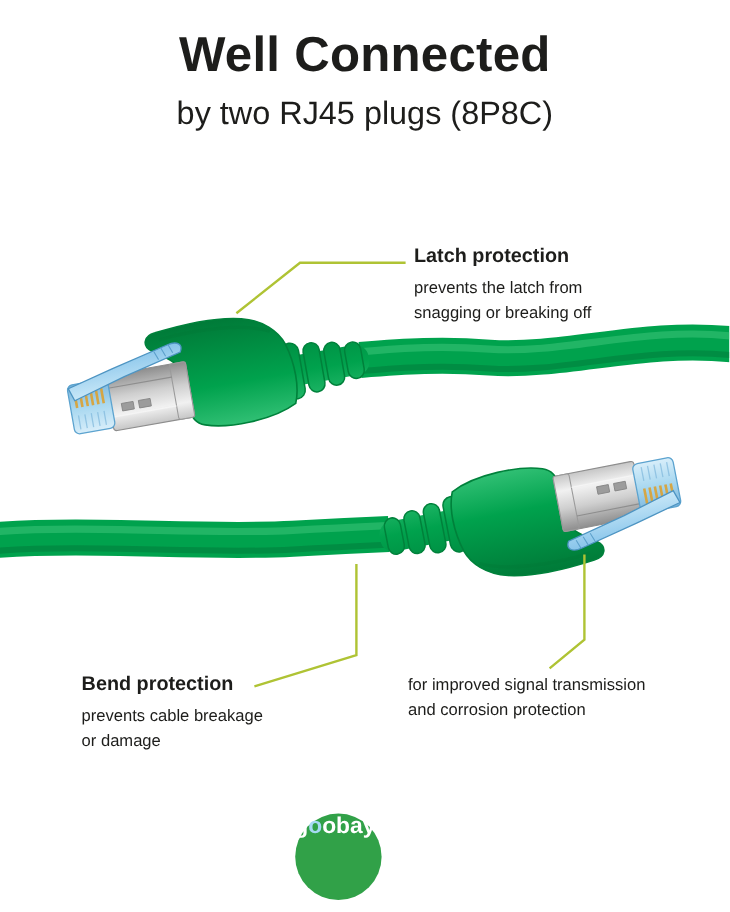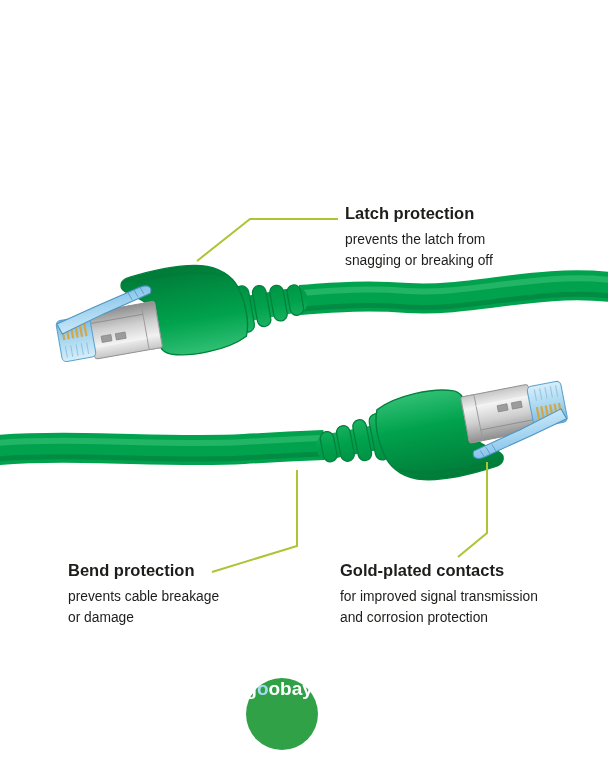--- a/index.html
+++ b/index.html
@@ -52,20 +52,24 @@
     letter-spacing: 0;
   }
   .logo-text .o1 { color: var(--logo-o-blue, #A6DAF3); }
   .logo-text sup { font-size: 8px; vertical-align: super; }
 </style>
 </head>
 <body>
 
 <div class="page">
 
+  <header>
+    <h1 class="title">Well Connected</h1>
+    <p class="subtitle">by two RJ45 plugs (8P8C)</p>
+  </header>
 
   <svg class="art" viewBox="0 0 608 760" xmlns="http://www.w3.org/2000/svg">
     <defs>
       <linearGradient id="bootGrad" x1="0" y1="-42" x2="0" y2="60" gradientUnits="userSpaceOnUse">
         <stop offset="0" stop-color="#33C176"></stop>
         <stop offset="0.4" stop-color="#00A24D"></stop>
         <stop offset="1" stop-color="#007A38"></stop>
       </linearGradient>
       <linearGradient id="metalGrad" x1="0" y1="-26" x2="0" y2="26" gradientUnits="userSpaceOnUse">
         <stop offset="0" stop-color="#C6C6C6"></stop>
@@ -158,21 +162,20 @@
 snagging or breaking off</p>
   </div>
 
   <div class="ann ann-bend">
     <h3>Bend protection</h3>
     <p>prevents cable breakage
 or damage</p>
   </div>
 
   <div class="ann ann-contacts">
-    <h3>Gold-plated contacts</h3>
     <p>for improved signal transmission
 and corrosion protection</p>
   </div>
 
   <div class="logo">
     <span class="logo-text"><span>g</span><span class="o1">o</span><span>o</span><span>bay</span><sup>®</sup></span>
   </div>
 
 </div>
 

